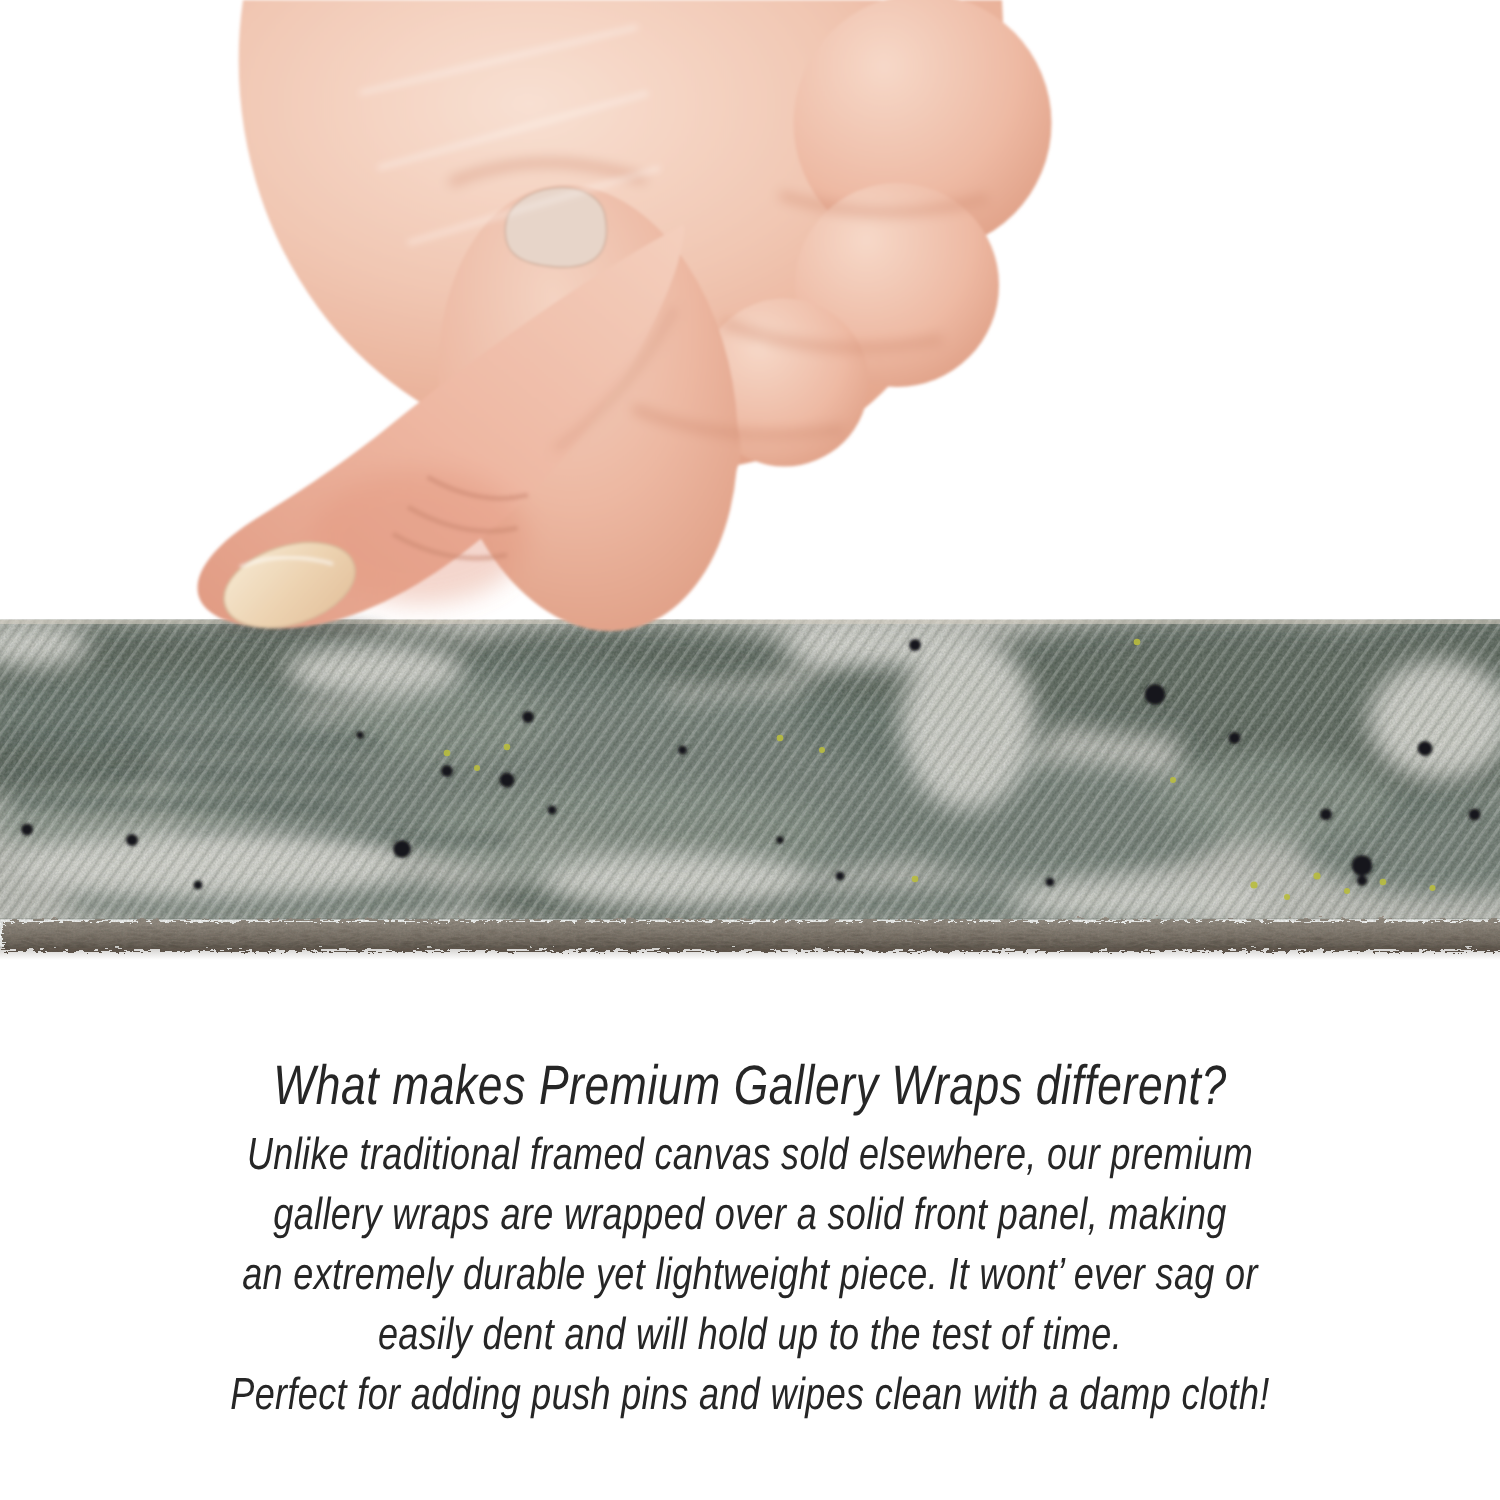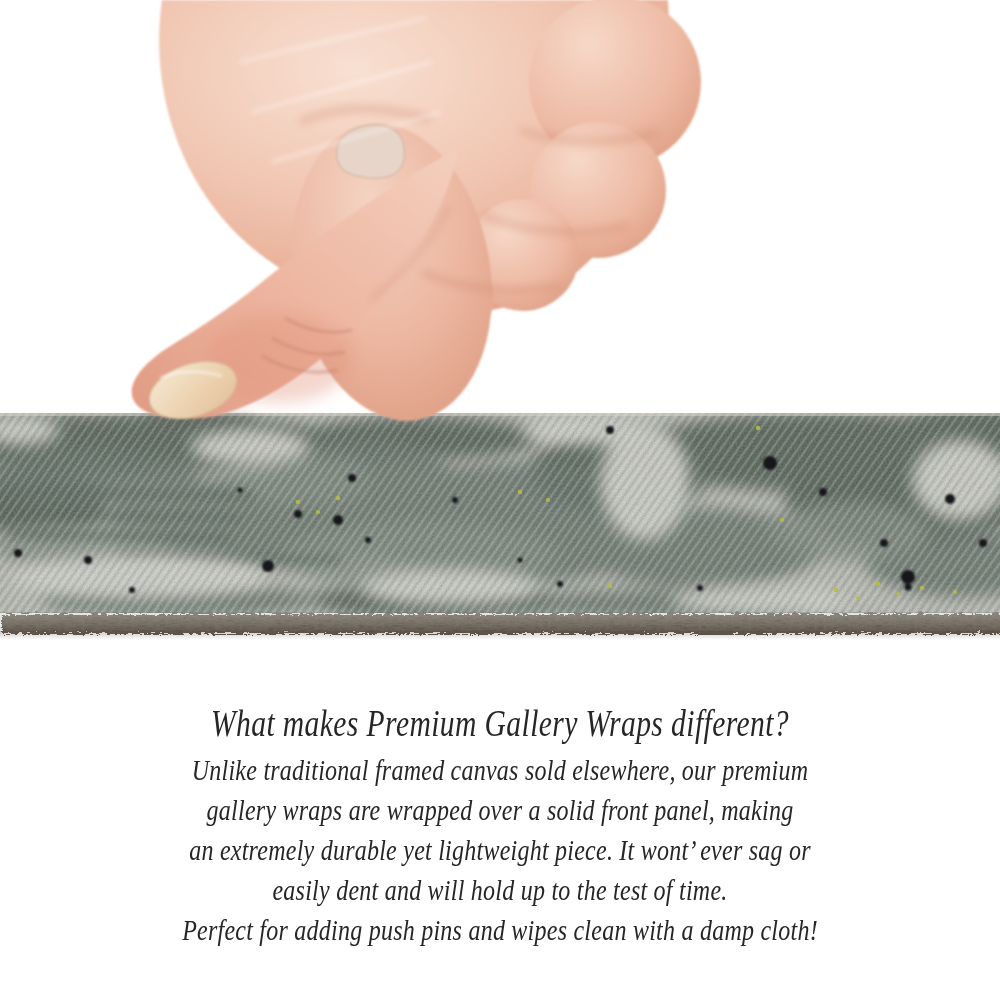--- a/index.html
+++ b/index.html
@@ -1,18 +1,18 @@
 <!DOCTYPE html>
 <html><head>
 <meta charset="utf-8">
 <style>
   html,body{margin:0;padding:0;background:#ffffff;}
   .stage{
     position:relative;width:1000px;height:1000px;overflow:hidden;background:#ffffff;
-    font-family:Liberation Serif, serif;
+    font-family:Liberation Sans, sans-serif;
   }
   .art{position:absolute;left:0;top:0;width:1000px;height:1000px;display:block;}
   .copy{
     position:absolute;left:0;top:701px;width:1000px;text-align:center;
     transform:scaleX(0.80);transform-origin:50% 0;
     font-style:italic;color:#262626;
   }
   .headline{
     font-size:37px;line-height:45px;font-weight:400;margin:0 0 4px 0;
     letter-spacing:0.5px;

